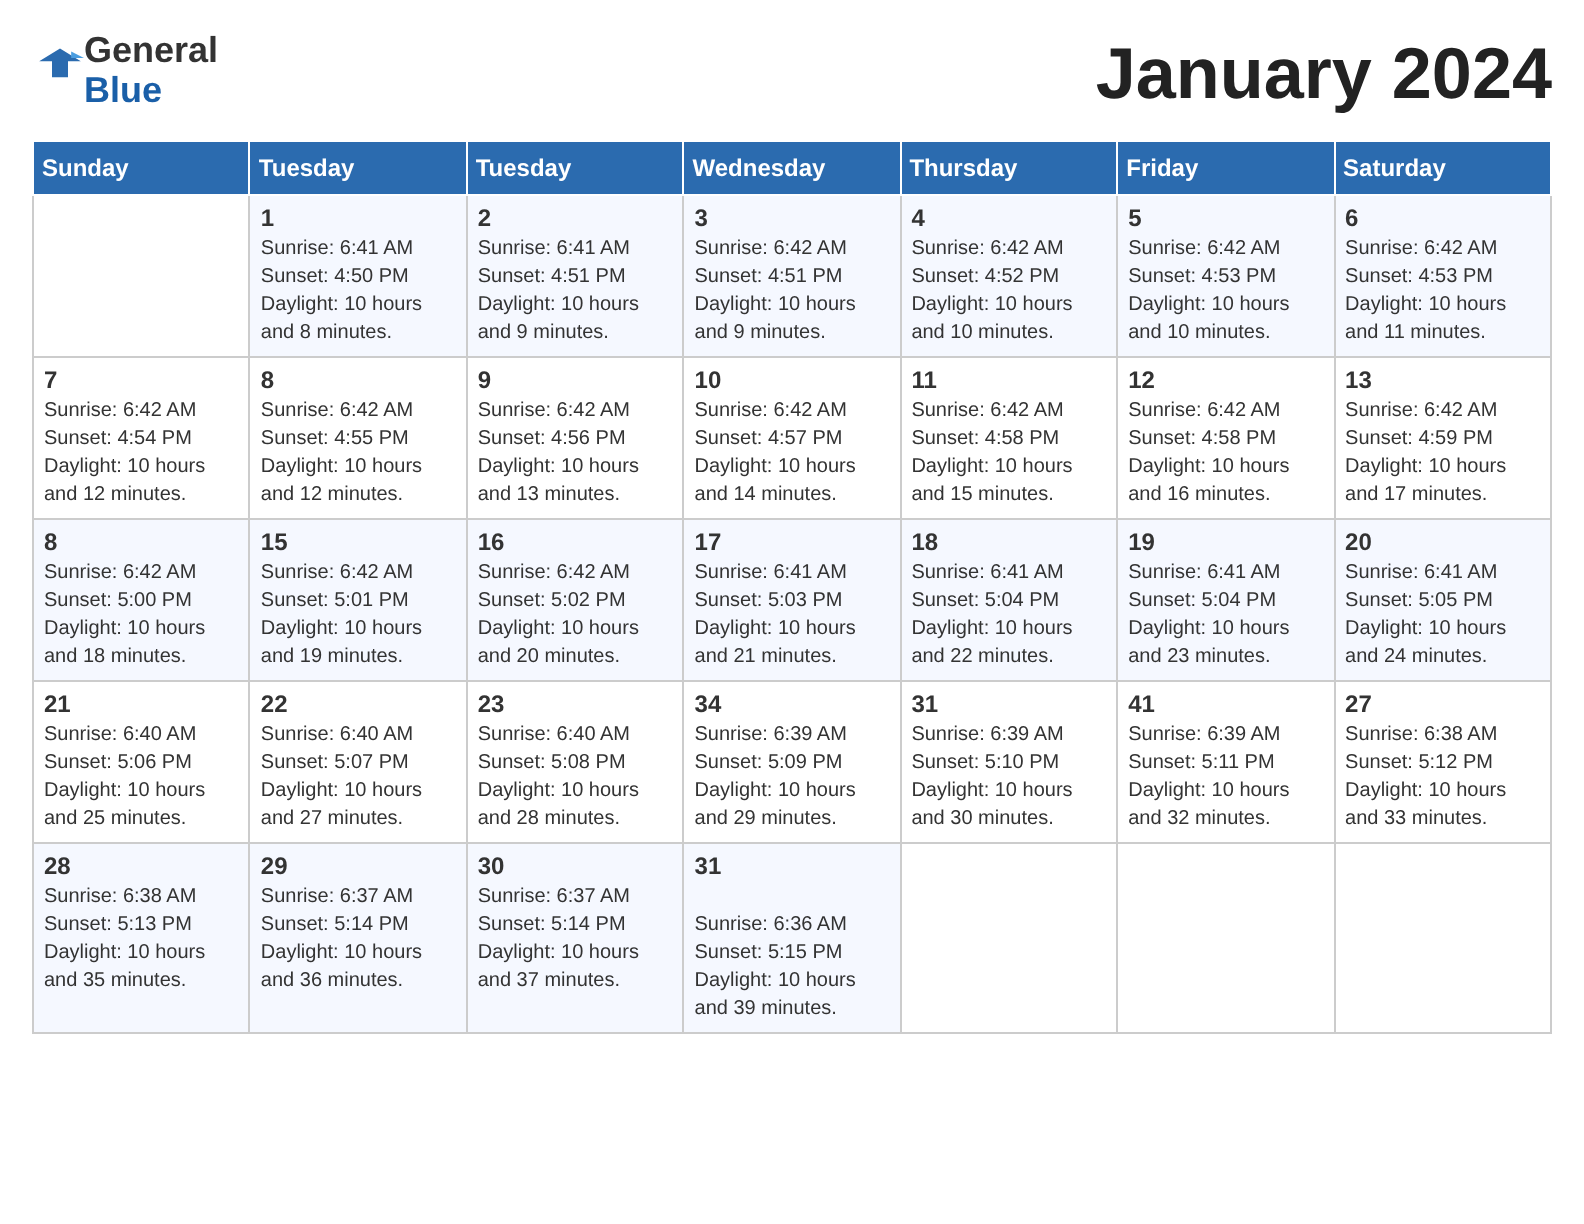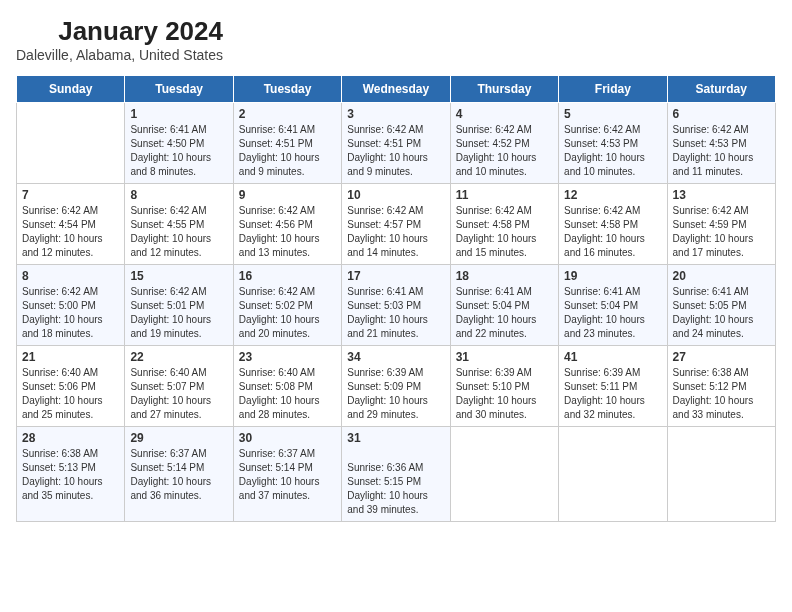--- a/index.html
+++ b/index.html
@@ -29,38 +29,38 @@
     .logo-blue { color: #1a5fa8; }
     .logo-bird {
       width: 24px;
       height: 24px;
       margin-left: 2px;
     }
     .title-block {
       text-align: right;
     }
     .month-title {
-      font-size: 26px;
+      font-size: 36px;
       font-weight: bold;
       color: #222;
     }
     .location {
       font-size: 14px;
       color: #444;
     }
     .calendar {
       width: 100%;
       border-collapse: collapse;
       font-size: 11px;
     }
     .calendar th {
       background: #2b6baf;
       color: #fff;
       padding: 6px 4px;
-      text-align: center;
+      text-align: left;
       font-size: 12px;
       font-weight: bold;
       border: 1px solid #fff;
       margin-top: 16px;
     }
     .calendar td {
       vertical-align: top;
       padding: 4px 5px;
       border: 1px solid #ccc;
       width: calc(100% / 7);
@@ -84,23 +84,34 @@
       font-size: 10px;
       line-height: 1.4;
       color: #333;
     }
     .empty { background: #fff !important; }
   </style>
 </head>
 <body>
 
 <div class="header">
+  <div class="logo">
+    <div>
+      <svg class="logo-bird" viewBox="0 0 30 30">
+        <polygon points="15,4 28,12 20,12 20,22 10,22 10,12 2,12" fill="#2b6baf"></polygon>
+        <polygon points="22,6 30,10 22,10" fill="#4a9de0"></polygon>
+      </svg>
+    </div>
+    <div class="logo-text">
+      <span class="logo-general">General</span><br>
+      <span class="logo-blue">Blue</span>
+    </div>
+  </div>
   <div class="title-block">
     <div class="month-title">January 2024</div>
-    <div class="location">Daleville, Alabama, United States</div>
   </div>
 </div>
 
 <table class="calendar">
   <thead>
     <tr>
     <th>Sunday</th>
         <th>Tuesday</th>
         <th>Tuesday</th>
         <th>Wednesday</th>

